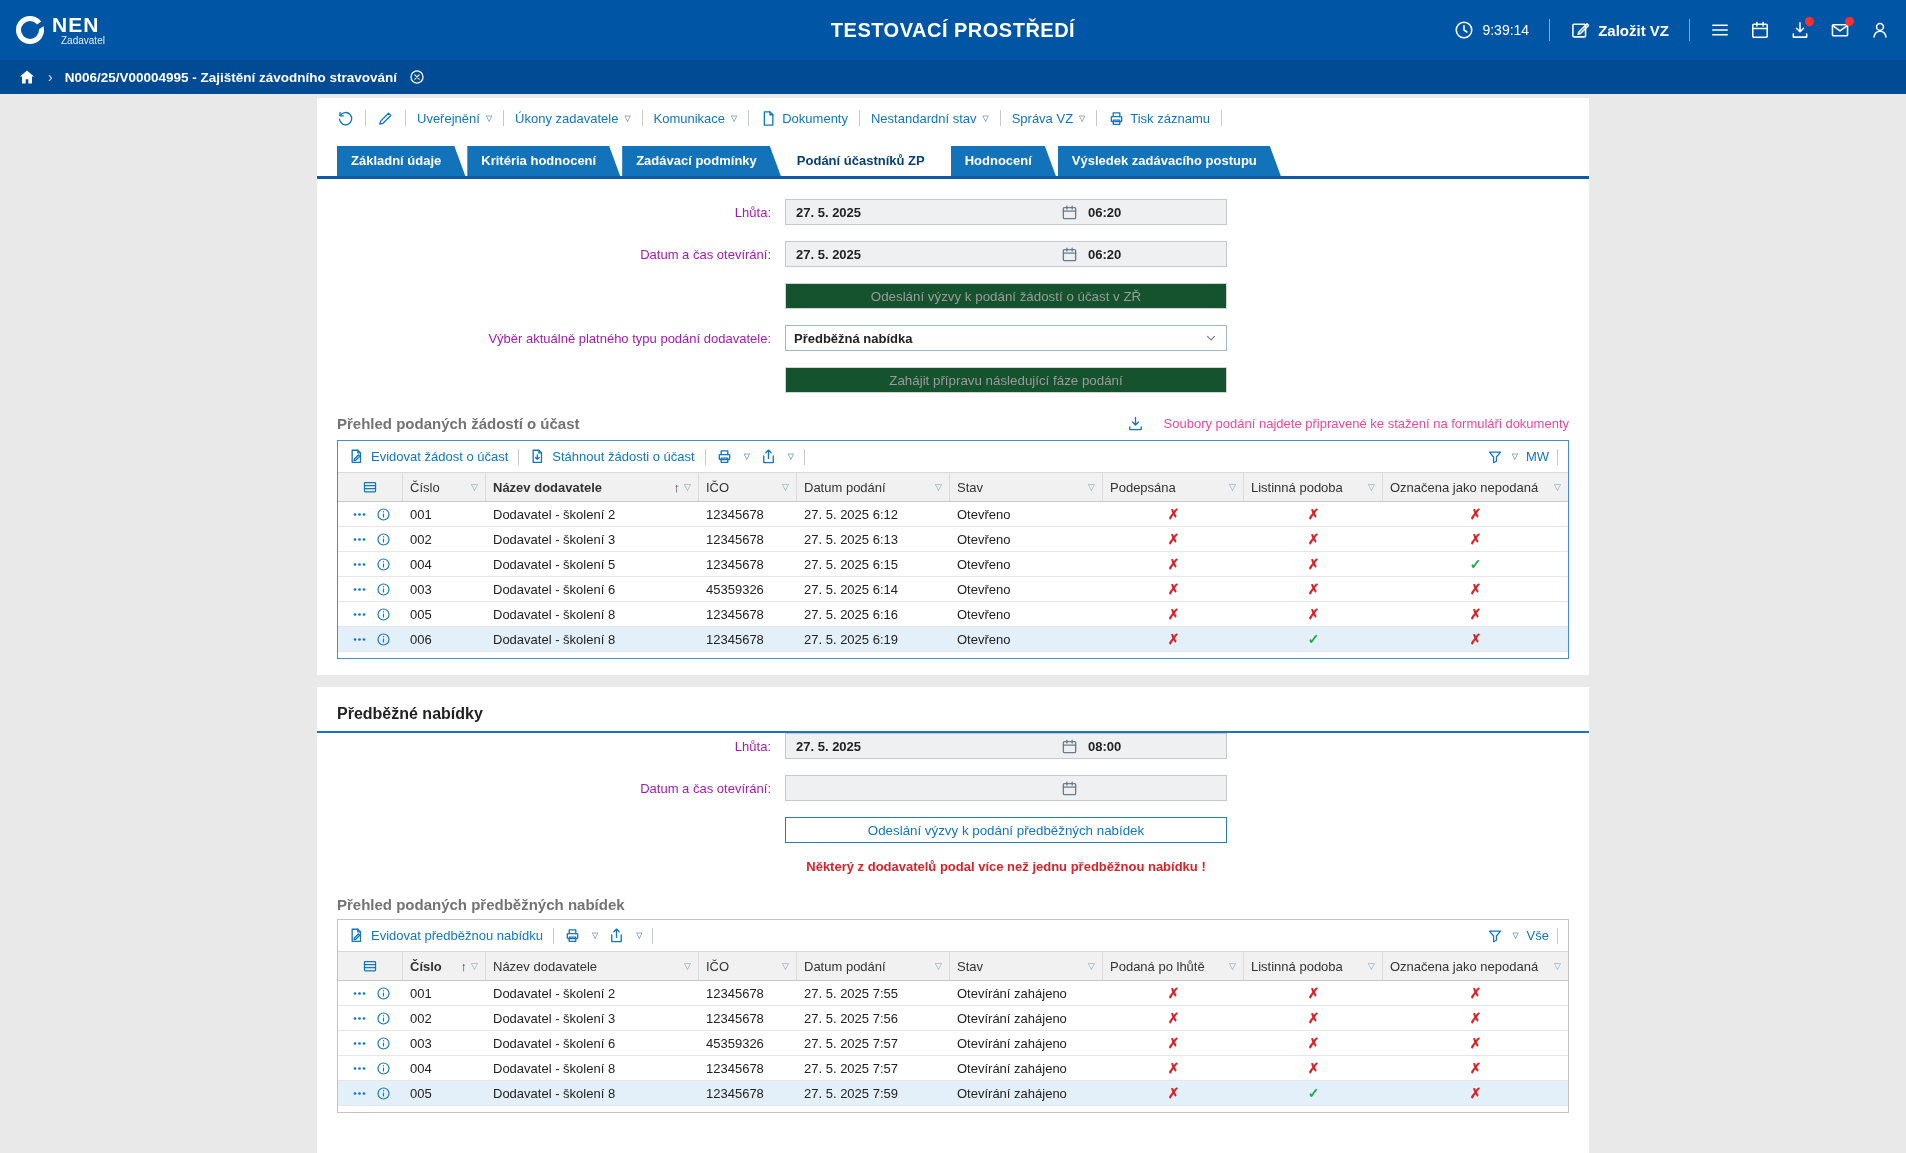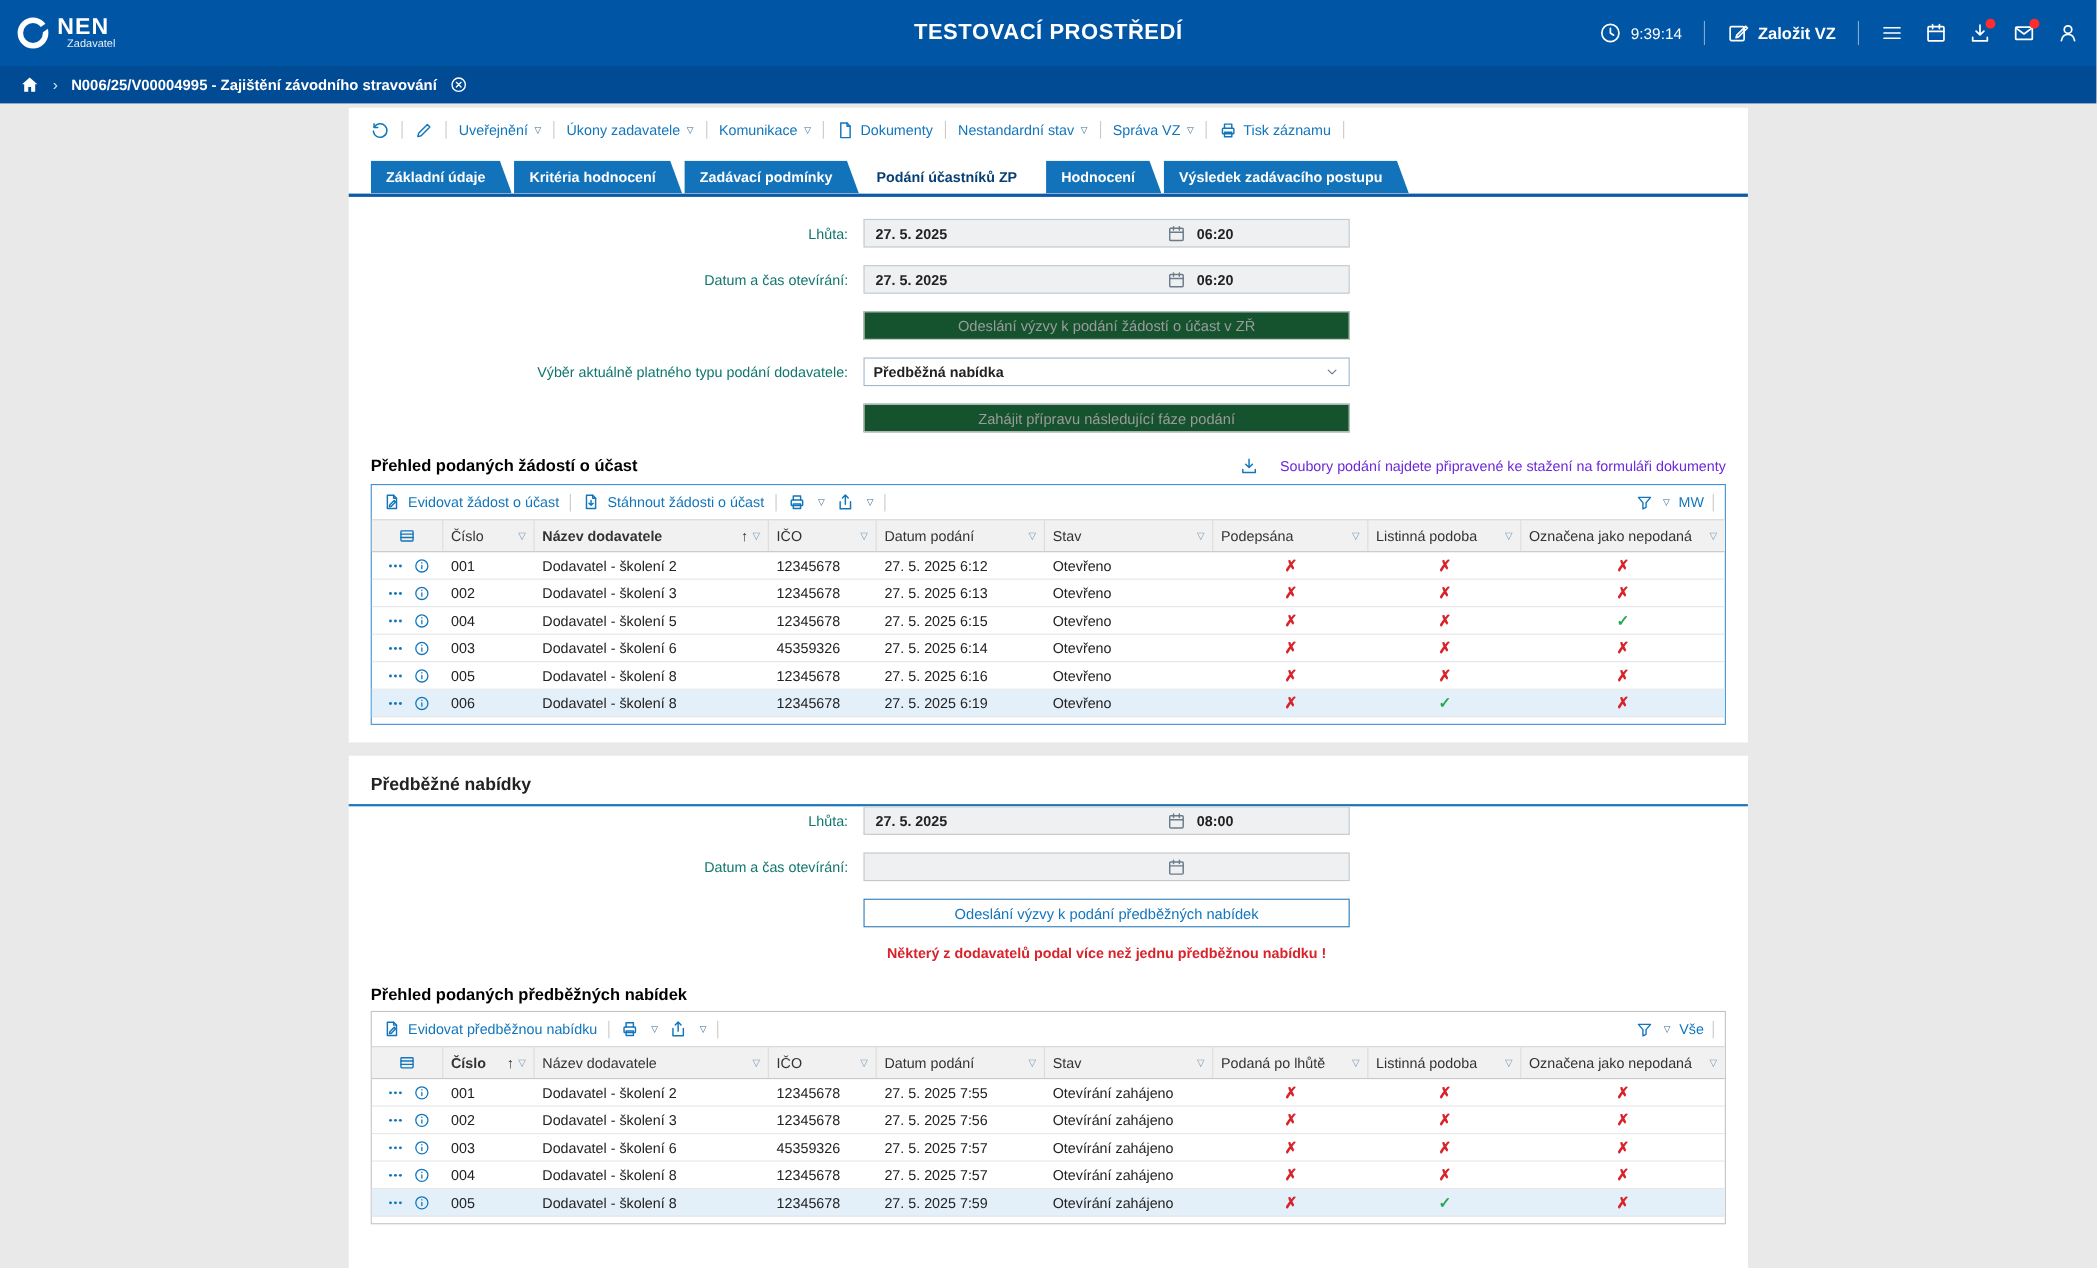--- a/index.html
+++ b/index.html
@@ -68,21 +68,21 @@
     height:30px; line-height:30px; padding:0 24px 0 14px; margin-right:2px;
     background:#1373ba; color:#fff; font-weight:bold; font-size:13px; cursor:pointer;
     clip-path:polygon(0 0, calc(100% - 11px) 0, 100% 100%, 0 100%);
     white-space:nowrap;
   }
   .tab.active { background:#fff; color:#073f74; }
 
   
   .form-area { padding-top:20px; }
   .form-row { display:flex; align-items:center; margin:0 0 16px; padding:0 20px; }
-  .form-label { width:448px; padding-right:14px; text-align:right; color:#0f766e; }
+  .form-label { width:448px; padding-right:14px; text-align:right; color:#a21caf; }
   .form-field { width:442px; }
   .datetime { display:flex; align-items:center; height:26px; background:#eef0f1; border:1px solid #c3c9ce; }
   .dt-date { flex:1; padding:0 10px; font-weight:bold; color:#222; }
   .dt-ico { width:17px; height:17px; color:#6b7b8a; }
   .dt-time { width:148px; padding-left:10px; font-weight:bold; color:#222; }
   .btn-disabled {
     width:442px; height:26px; line-height:24px; text-align:center;
     background:#14532d; border:1px solid #d3d3d3; color:#9b9b9b; cursor:default;
   }
   .select-box {
@@ -92,22 +92,22 @@
   }
   .sel-caret { width:14px; height:14px; color:#6b7b8a; }
   .btn-outline {
     width:442px; height:26px; line-height:24px; text-align:center;
     background:#fff; border:1px solid #2a7ab9; color:#1176bc; cursor:pointer;
   }
   .warning-text { margin:14px 0 16px 468px; width:442px; text-align:center; color:#d8232a; font-weight:bold; }
 
   
   .sect-head-row { display:flex; align-items:flex-end; justify-content:space-between; padding:6px 20px 8px; }
-  .sect-title { font-size:15px; font-weight:bold; color:#000000; }
-  .files-link { display:flex; align-items:center; gap:20px; color:#6d28d9; cursor:pointer;justify-content:flex-end; }
+  .sect-title { font-size:15px; font-weight:bold; color:#737373; }
+  .files-link { display:flex; align-items:center; gap:20px; color:#ec4899; cursor:pointer;justify-content:flex-end; }
   .sect2-head { padding:18px 20px 8px; font-size:16px; font-weight:bold; color:#222; border-bottom:2px solid #1d74b8; }
 
   
   .tbl { margin:0 20px; padding-bottom:6px; background:#fff; }
   .tbl-blue { border:1px solid #3f8fd2; }
   .tbl-gray { border:1px solid #c3c3c3; }
   .tbl-toolbar { display:flex; align-items:center; gap:10px; padding:7px 10px; }
   .tbl-link { display:flex; align-items:center; gap:6px; color:#1176bc; cursor:pointer; white-space:nowrap; }
   .right-tools { margin-left:auto; display:flex; align-items:center; gap:8px; }
   .funnel-ic { width:16px; height:16px; color:#1176bc; cursor:pointer; }

